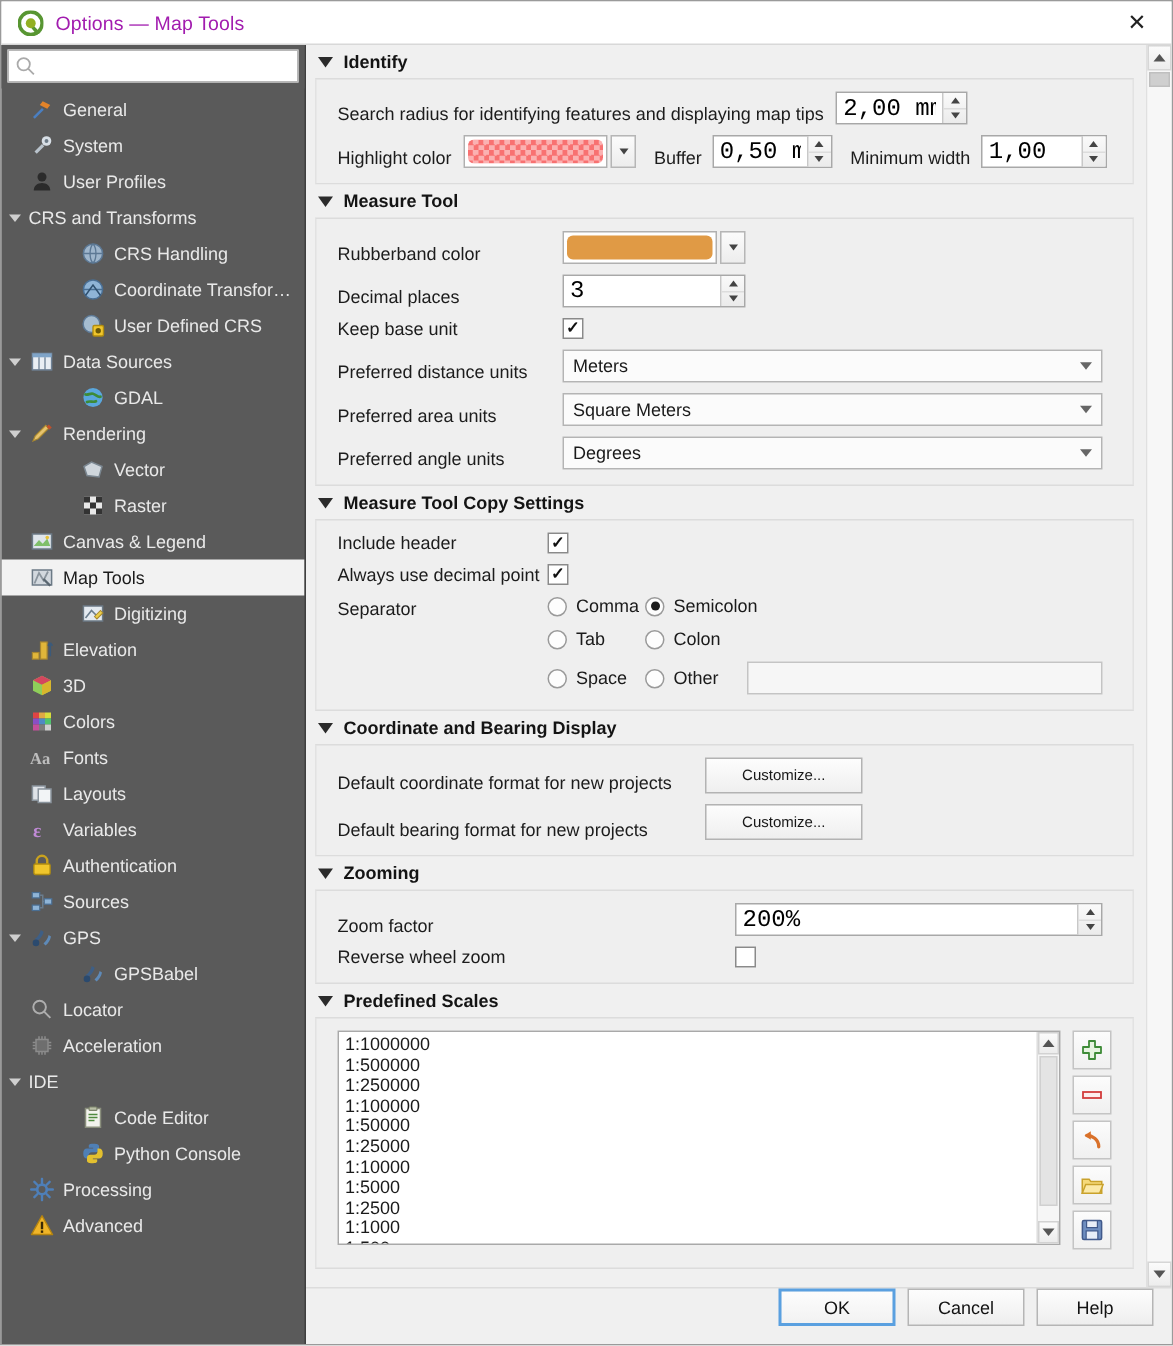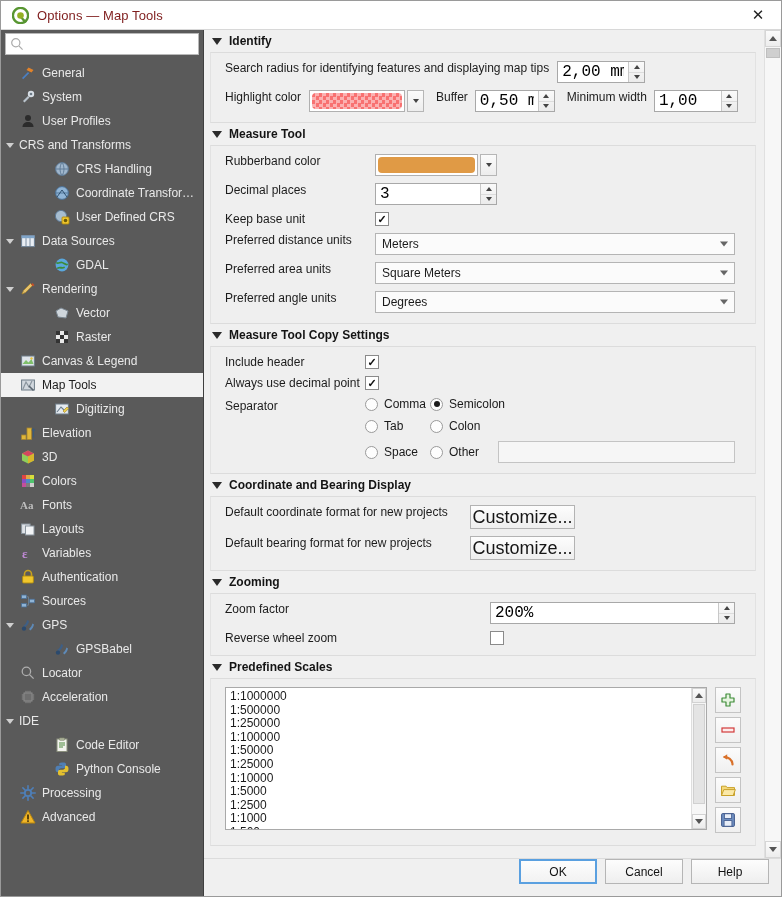--- a/index.html
+++ b/index.html
@@ -31,21 +31,21 @@
     flex: none;
   }
   .titlebar .logo {
     width: 18px; height: 18px;
     margin-right: 8px;
     flex: none;
     display: flex; align-items: center; justify-content: center;
   }
   .titlebar .title {
     font-size: 13px;
-    color: #7f1d1d;
+    color: #a21caf;
     letter-spacing: .1px;
     flex: 1;
   }
   .titlebar .closebtn {
     width: 46px; height: 29px;
     display: flex; align-items: center; justify-content: center;
     font-size: 15px; color: #222;
     cursor: pointer;
   }
 
@@ -195,21 +195,21 @@
   .gbody {
     border: 1px solid #dcdcdc;
     border-left: none; border-right: none;
     background: #efefef;
     padding: 8px 14px 10px 14px;
     margin-left: 6px;
     margin-right: 8px;
     border-left: 1px solid #e2e2e2;
     border-right: 1px solid #e2e2e2;
   }
-  .row { display: flex; align-items: flex-start; margin-bottom: 7px; }
+  .row { display: flex; align-items: flex-end; margin-bottom: 7px; }
   .row:last-child { margin-bottom: 0; }
   .lab { font-size: 12px; color: #1c1c1c; }
   .lab.w140 { width: 140px; flex: none; }
   .lab.w150 { width: 150px; flex: none; }
 
   
   .spin {
     height: 22px;
     border: 1px solid #a8a8a8;
     background: #fff;
@@ -296,21 +296,21 @@
   }
   .radio .dot { width: 6px; height: 6px; border-radius: 50%; background: #1c1c1c; }
   .radioitem { display: flex; align-items: center; font-size: 12px; }
 
   .pushbtn {
     height: 24px;
     min-width: 105px;
     border: 1px solid #b3b3b3;
     background: linear-gradient(#fdfdfd,#efefef);
     font-family: "Liberation Sans", sans-serif;
-    font-size: 18px;
+    font-size: 10px;
     display: flex; align-items: center; justify-content: center;
     color: #171717;
     cursor: default;
   }
 
   .textinput {
     height: 22px;
     border: 1px solid #c4c4c4;
     background: #f6f6f6;
     flex: 1;

